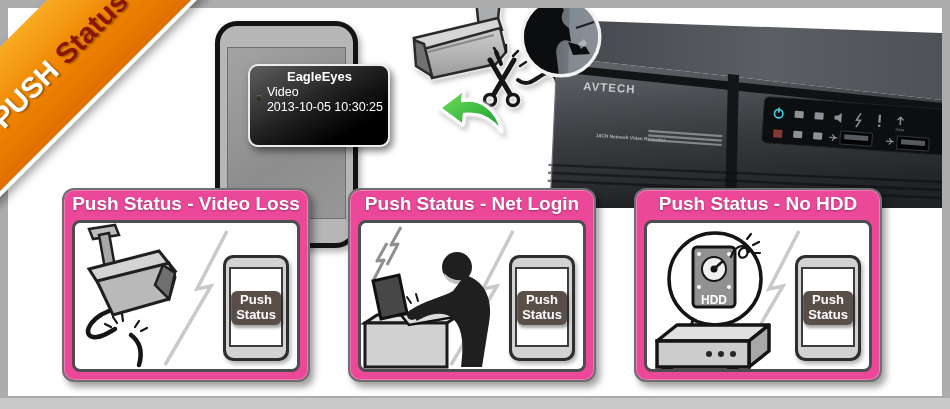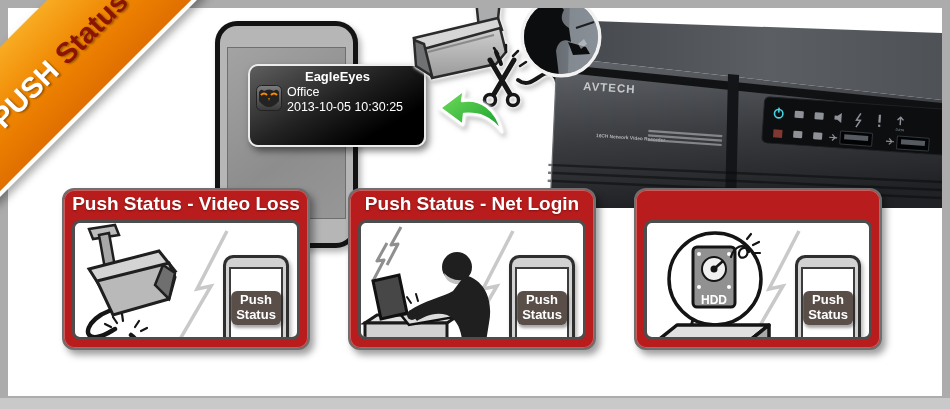--- a/index.html
+++ b/index.html
@@ -27,30 +27,30 @@
   .ribbon .w2{color:#8b1500;}
 
   
   .phone-top{left:215px;top:21px;width:143px;height:227px;background:#131313;border-radius:22px;z-index:5;
              box-shadow:3px 4px 6px rgba(0,0,0,.3);}
   .phone-top-body{position:absolute;inset:5px;background:#b6b6b6;border-radius:17px;}
   .phone-top-screen{position:absolute;left:12px;right:12px;top:26px;bottom:29px;
              background:linear-gradient(145deg,#a3a3a3,#8d8d8d 60%,#979797);border:1px solid #6f6f6f;}
 
   
-  .popup{left:248px;top:64px;width:178px;height:83px;z-index:6;border-radius:10px;
+  .popup{left:248px;top:64px;width:142px;height:83px;z-index:6;border-radius:10px;
          border:2px solid #ececec;color:#fff;padding:3px 5px 3px 6px;
          background:linear-gradient(150deg,#5e5e5e,#232323 45%,#000000 78%);
          box-shadow:3px 4px 7px rgba(0,0,0,.5);}
   .popup-title{text-align:center;font-weight:bold;font-size:13px;line-height:15px;}
   .popup-row{display:flex;gap:5px;align-items:flex-start;margin-top:1px;}
   .popup-lines{font-size:12.5px;line-height:14.5px;white-space:nowrap;}
 
   
-  .panel{position:absolute;top:188px;width:248px;height:162px;background:#b91c1c;
+  .panel{position:absolute;top:188px;width:248px;height:194px;background:#ec4899;
          border:2px solid #6f6f6f;border-radius:12px;z-index:20;
          box-shadow:4px 5px 7px rgba(0,0,0,.38), inset 0 0 0 1px rgba(255,255,255,.28);}
   .panel-title{position:absolute;left:0;right:0;top:3px;text-align:center;color:#fff;
          font-size:19px;font-weight:bold;text-shadow:0 1px 2px rgba(0,0,0,.35);white-space:nowrap;}
   .panel-box{position:absolute;left:8px;right:8px;top:30px;bottom:8px;background:#ffffff;
          border:3px solid #4d4d4d;border-radius:8px;overflow:hidden;}
   .panel-art{position:absolute;left:0;top:0;width:226px;height:146px;}
 
   
   .pp{position:absolute;right:8px;top:32px;width:66px;height:106px;background:#2e2e2e;border-radius:10px;
@@ -83,21 +83,21 @@
               <stop offset="1" stop-color="#393939"></stop>
           </linearGradient>
         </defs>
         <rect x="0.5" y="0.5" width="25" height="25" rx="5" fill="url(#owlbg)" stroke="#222"></rect>
         <path d="M3,7 Q5,3 8,6 Q13,3 18,6 Q21,3 23,7 L23,16 Q18,22 13,22 Q8,22 3,16 Z" fill="#232323"></path>
         <path d="M5,10 q3,-3 6,0" stroke="#ff8a00" stroke-width="2" fill="none"></path>
         <path d="M15,10 q3,-3 6,0" stroke="#ff8a00" stroke-width="2" fill="none"></path>
         <polygon points="12,13 14,13 13,16" fill="#c96a00"></polygon>
       </svg>
       <div class="popup-lines">
-        <div>Office</div>
+        <div>Video</div>
         <div>2013-10-05 10:30:25</div>
       </div>
     </div>
   </div>
 
   <svg class="abs halo" style="left:402px;top:0;z-index:8;" width="160" height="118" viewBox="0 0 160 118">
     <defs>
       <linearGradient id="camg" x1="0" y1="0" x2="0" y2="1">
         <stop offset="0" stop-color="#cfcfcf"></stop>
           <stop offset="1" stop-color="#9a9a9a"></stop>
@@ -292,20 +292,21 @@
           <div class="pp-screen"></div>
         <div class="pp-badge">
           <div>Push</div>
             <div>Status</div>
         </div>
       </div>
     </div>
   </div>
 
   <div class="panel" style="left:634px;">
+    <div class="panel-title">Push Status - No HDD</div>
     <div class="panel-box">
       <svg class="panel-art" viewBox="0 0 226 146">
         <polyline points="152,8 122,66 136,63 90,142" fill="none" stroke="#c9c9c9" stroke-width="3.5"></polyline>
         <polygon points="46,96 60,100 40,120" fill="#ffffff" stroke="#141414" stroke-width="3" stroke-linejoin="round"></polygon>
         <circle cx="68" cy="56" r="46" fill="#ffffff" stroke="#141414" stroke-width="3.5"></circle>
         <g>
           <rect x="46" y="24" width="42" height="60" rx="4" fill="#919191" stroke="#141414" stroke-width="3"></rect>
           <circle cx="52" cy="31" r="2" fill="#ffffff"></circle>
             <circle cx="82" cy="31" r="2" fill="#ffffff"></circle>
           <circle cx="52" cy="64" r="2" fill="#ffffff"></circle>

